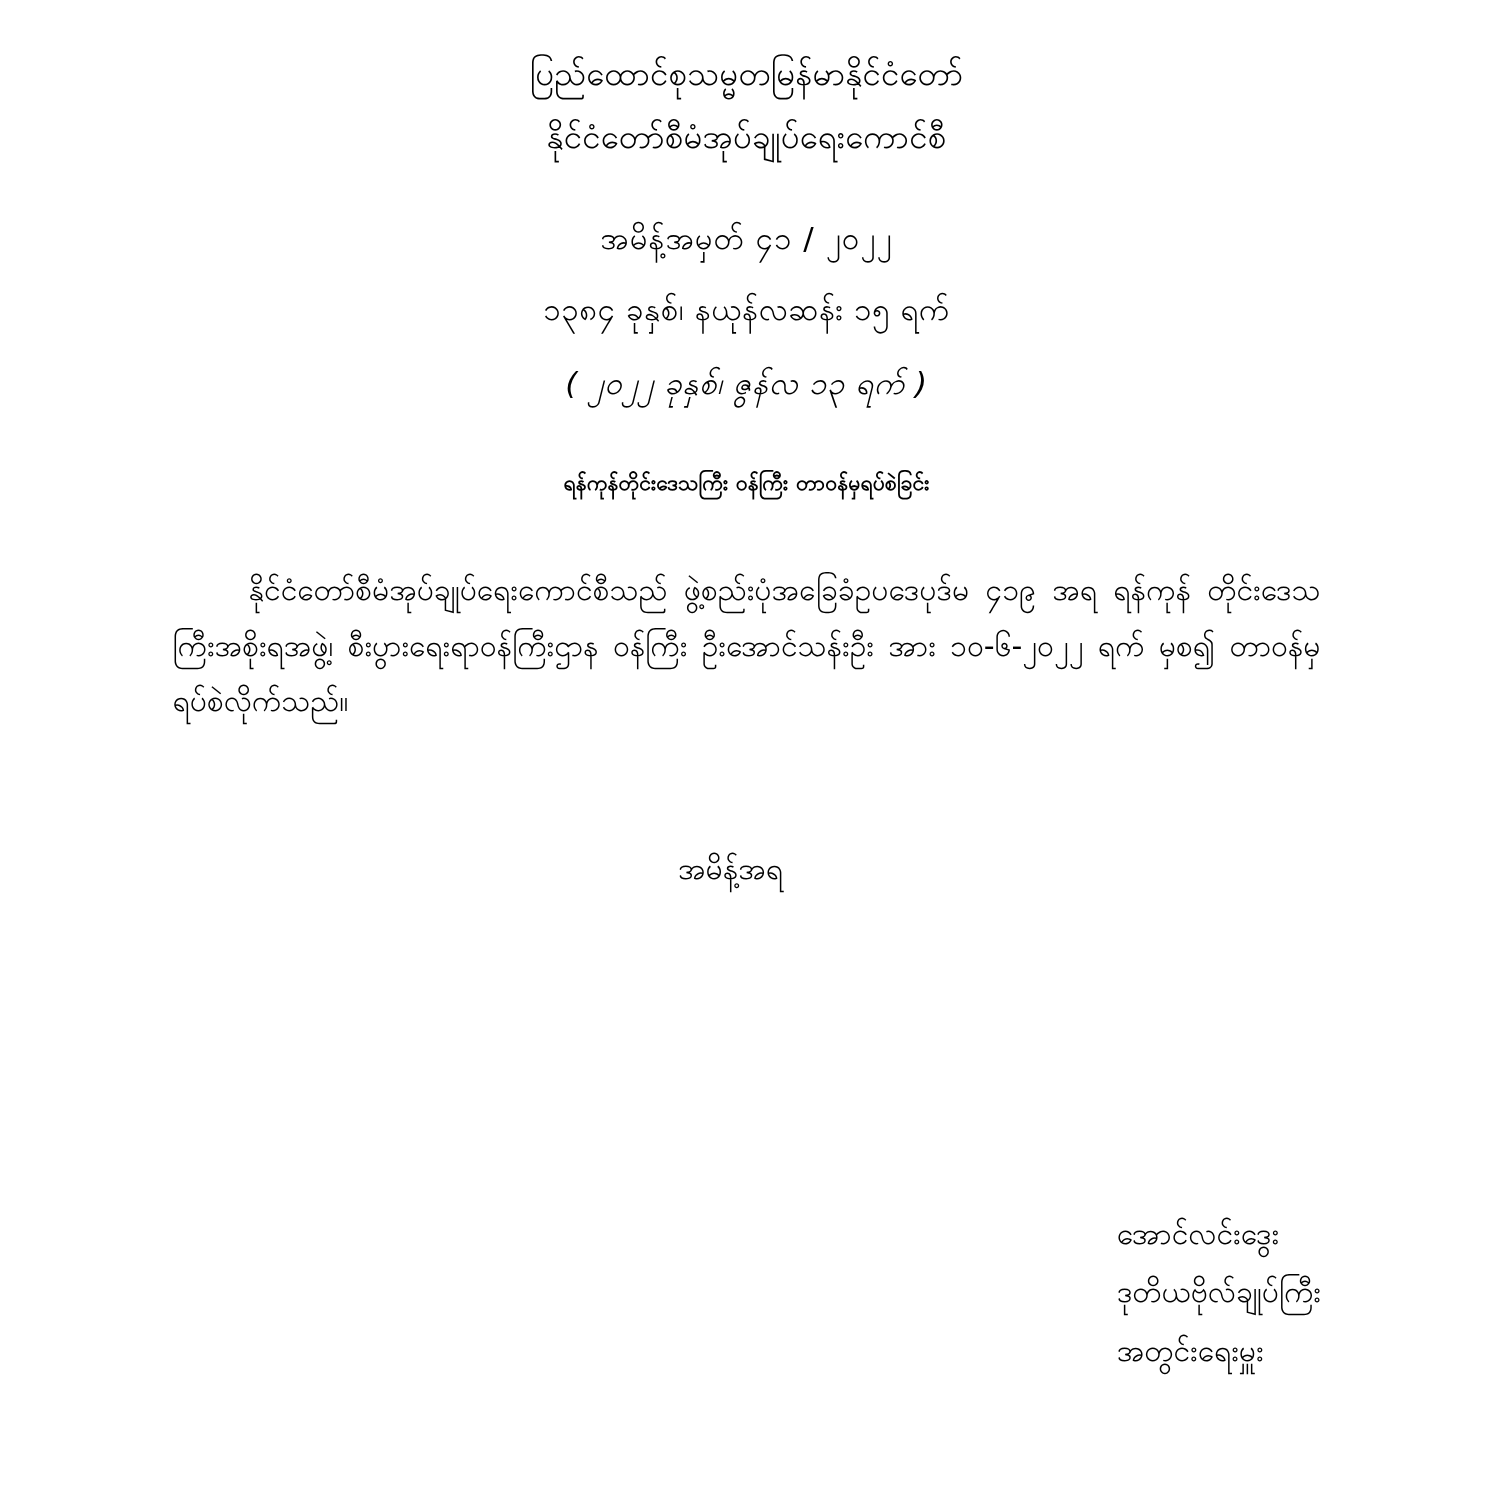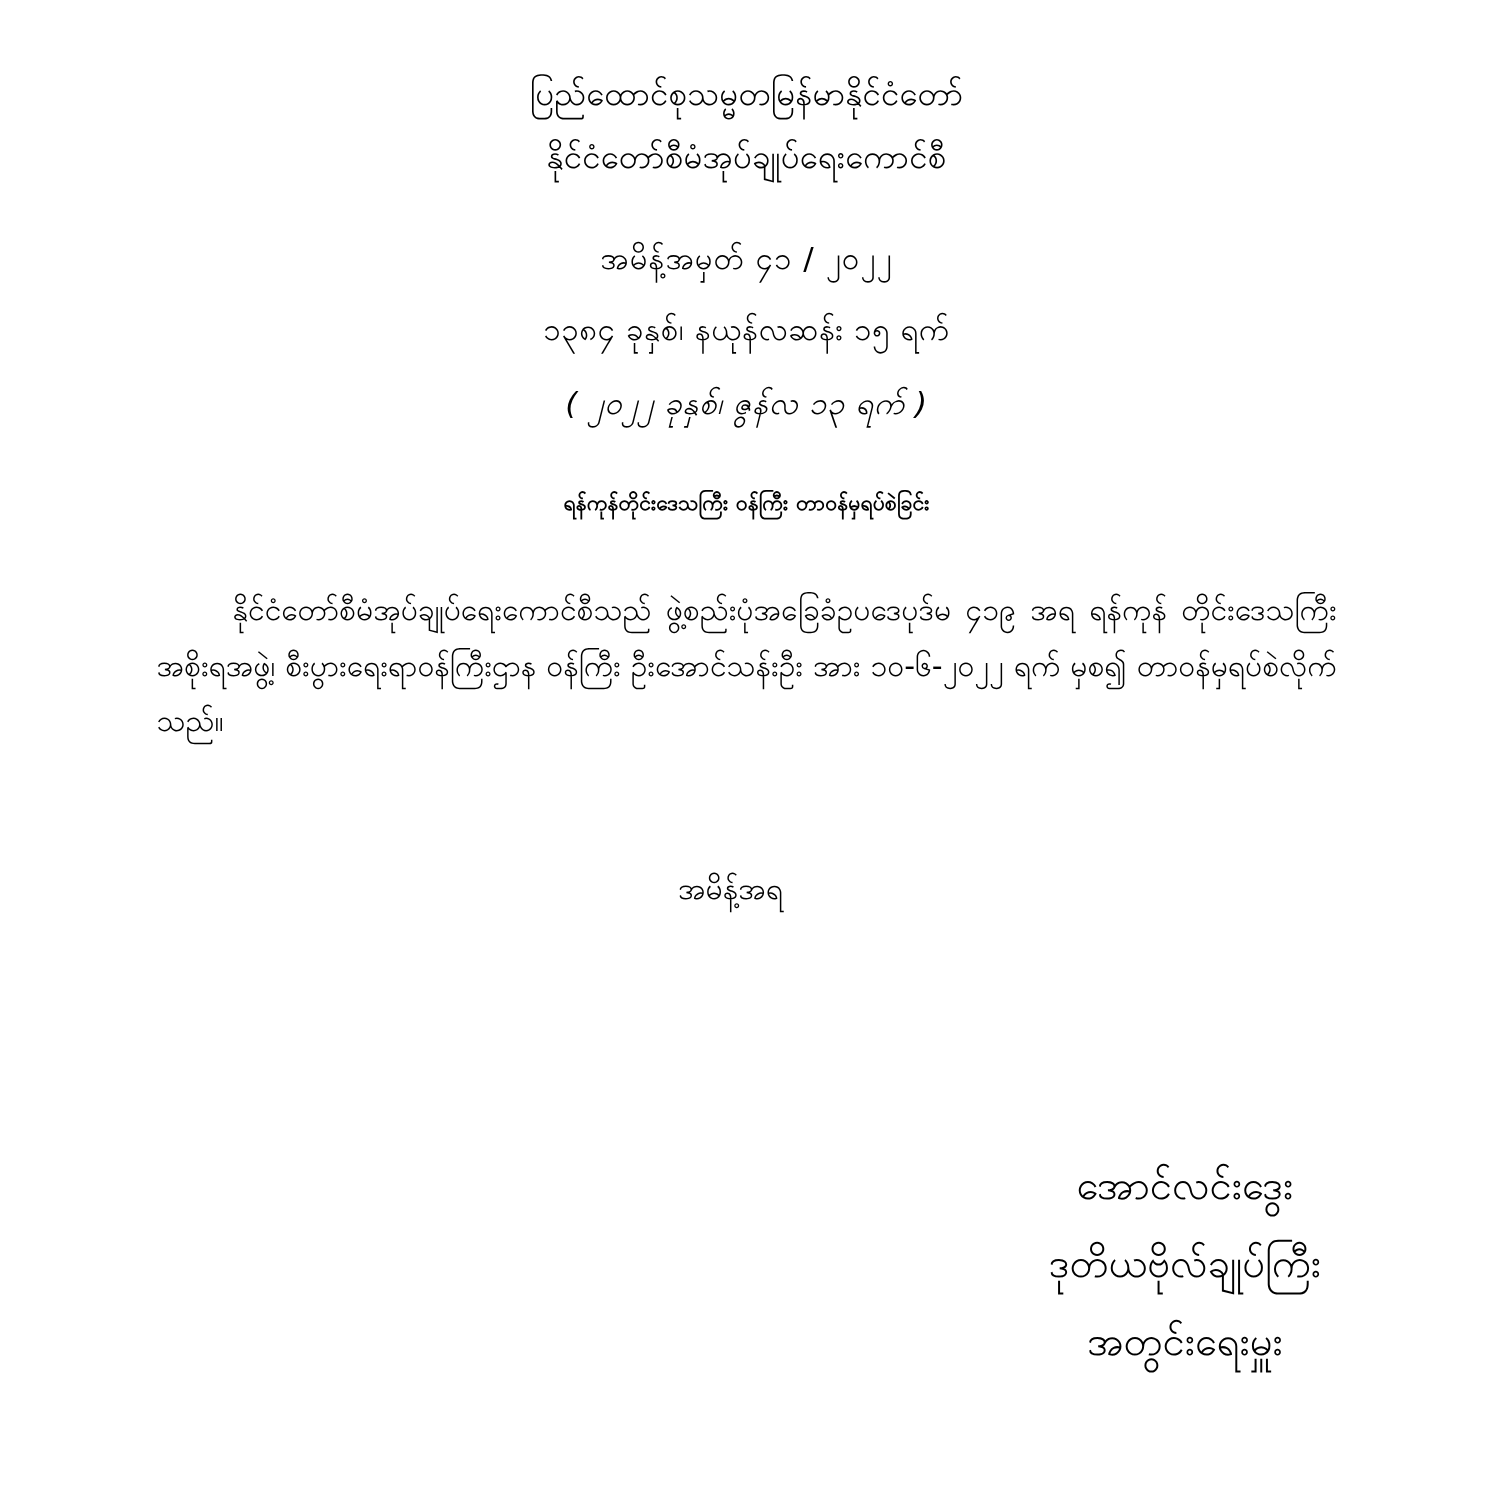--- a/index.html
+++ b/index.html
@@ -19,21 +19,21 @@
     width: 1493px;
     height: 1500px;
     box-sizing: border-box;
     padding: 0;
     overflow: hidden;
   }
   .center {
     text-align: center;
   }
   .header-block {
-    padding-top: 68px;
+    padding-top: 48px;
   }
   .line-org-1 {
     font-size: 33px;
     line-height: 1.55;
     letter-spacing: 0.2px;
   }
   .line-org-2 {
     font-size: 33px;
     line-height: 1.55;
     margin-top: 12px;
@@ -64,35 +64,34 @@
   .body-block {
     margin: 62px auto 0 auto;
     width: 1180px;
     font-size: 30px;
     line-height: 1.85;
     text-align: justify;
     text-justify: inter-word;
     text-align-last: left;
   }
   .body-block p {
-    margin: 0;
+    margin: 16px;
     text-indent: 76px;
   }
   .by-order {
     margin-top: 120px;
     font-size: 30px;
     text-align: center;
     padding-right: 32px;
   }
   .signature-block {
     position: absolute;
     right: 172px;
     bottom: 120px;
-    text-align: center;
-    font-size: 40px;
+    font-size: 30px;
     line-height: 1.95;
   }
   .sig-name { white-space: nowrap; }
   .sig-rank { white-space: nowrap; }
   .sig-title { white-space: nowrap; }
 </style>
 </head>
 <body>
 
 <div class="page">

